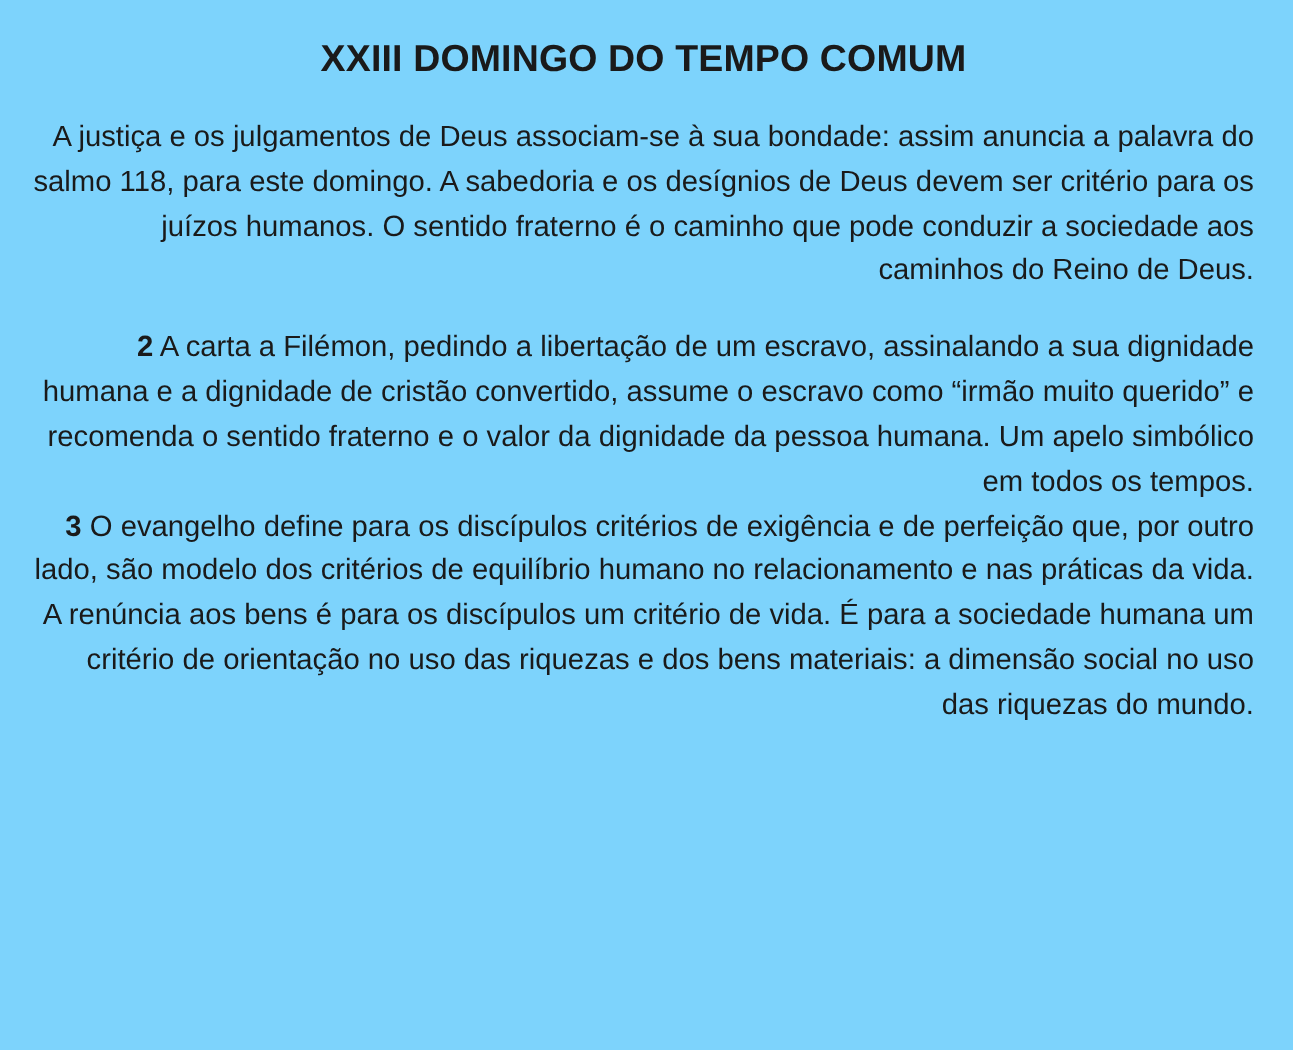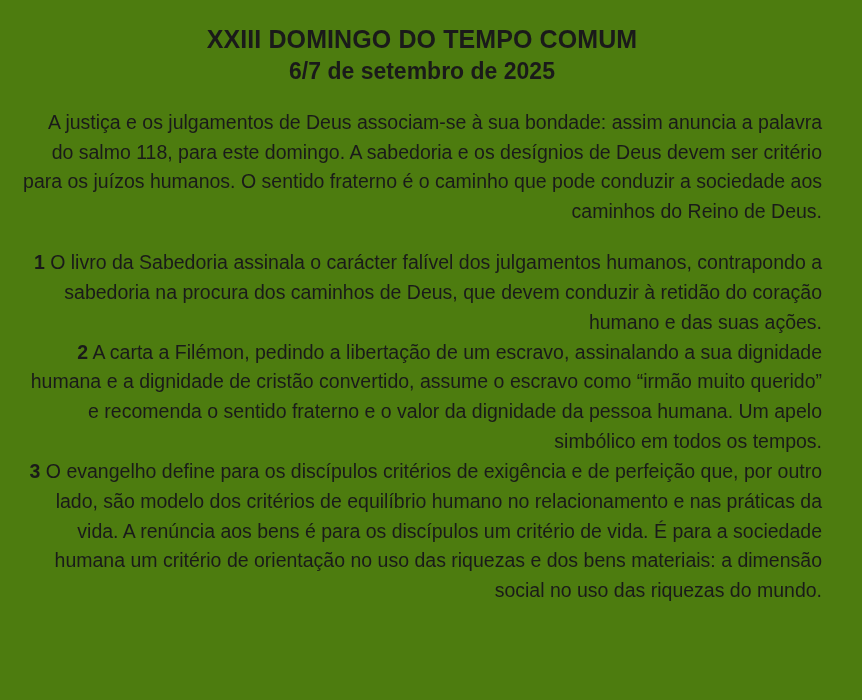--- a/index.html
+++ b/index.html
@@ -11,22 +11,22 @@
     height: 700px;
     background: #f0f0f0;
     font-family: "Liberation Sans", sans-serif;
     color: #1a1a1a;
     overflow: hidden;
   }
   .page {
     box-sizing: border-box;
     width: 862px;
     height: 700px;
-    padding: 24px 40px 10px 22px;
-    background: #4d7c0f;
+    padding: 24px 26px 10px 22px;
+    background: #7dd3fc;
   }
   .header {
     text-align: center;
     margin: 0 0 22px 0;
   }
   .title-main {
     font-size: 25px;
     font-weight: bold;
     letter-spacing: 0.1px;
     line-height: 1.24;
@@ -61,30 +61,28 @@
     font-weight: bold;
   }
 </style>
 </head>
 <body>
 
 <div class="page">
 
   <div class="header">
     <div class="title-main">XXIII DOMINGO DO TEMPO COMUM</div>
-    <div class="title-date">6/7 de setembro de 2025</div>
   </div>
 
   <div class="body-text">
 
     <p class="para">A justiça e os julgamentos de Deus associam-se à sua bondade: assim anuncia a palavra do salmo 118, para este domingo. A sabedoria e os desígnios de Deus devem ser critério para os juízos humanos. O sentido fraterno é o caminho que pode conduzir a sociedade aos caminhos do Reino de Deus.</p>
 
     <div class="spacer"></div>
 
-    <p class="para"><span class="num">1</span> <span>O livro da Sabedoria assinala o carácter falível dos julgamentos humanos, contrapondo a sabedoria na procura dos caminhos de Deus, que devem conduzir à retidão do coração humano e das suas ações.</span></p>
 
     <p class="para"><span class="num">2</span> <span>A carta a Filémon, pedindo a libertação de um escravo, assinalando a sua dignidade humana e a dignidade de cristão convertido, assume o escravo como “irmão muito querido” e recomenda o sentido fraterno e o valor da dignidade da pessoa humana. Um apelo simbólico em todos os tempos.</span></p>
 
     <p class="para"><span class="num">3</span> <span>O evangelho define para os discípulos critérios de exigência e de perfeição que, por outro lado, são modelo dos critérios de equilíbrio humano no relacionamento e nas práticas da vida. A renúncia aos bens é para os discípulos um critério de vida. É para a sociedade humana um critério de orientação no uso das riquezas e dos bens materiais: a dimensão social no uso das riquezas do mundo.</span></p>
 
   </div>
 
 </div>
 
 </body></html>

